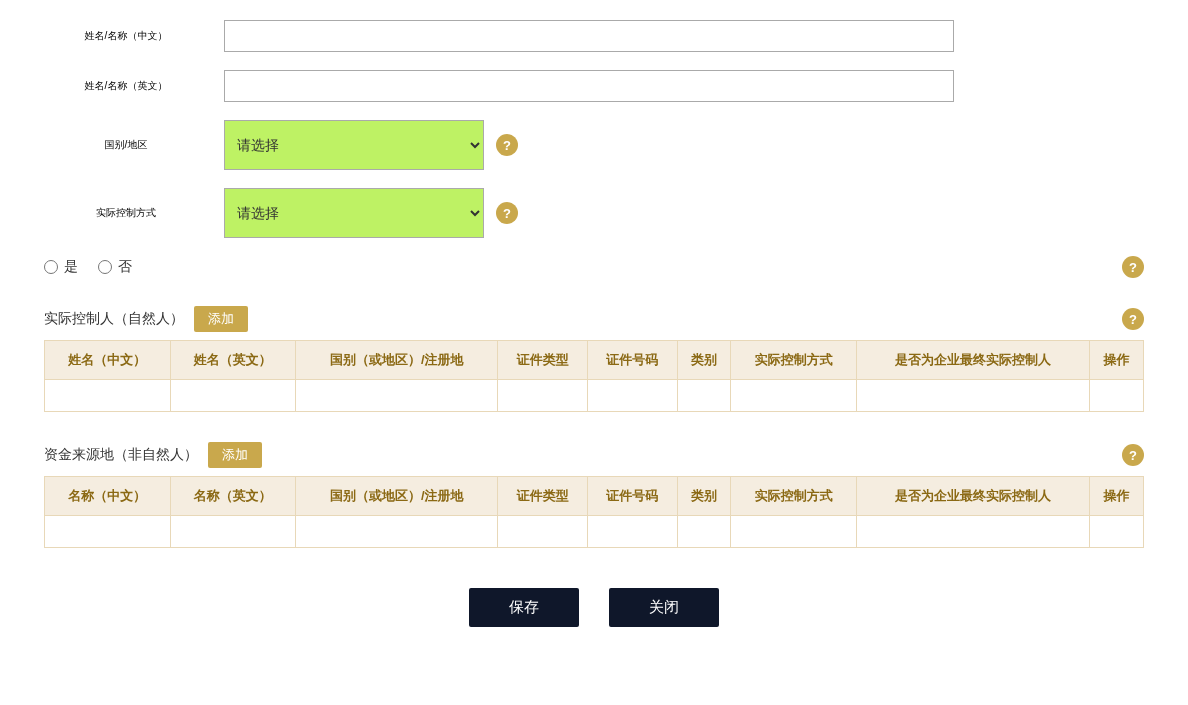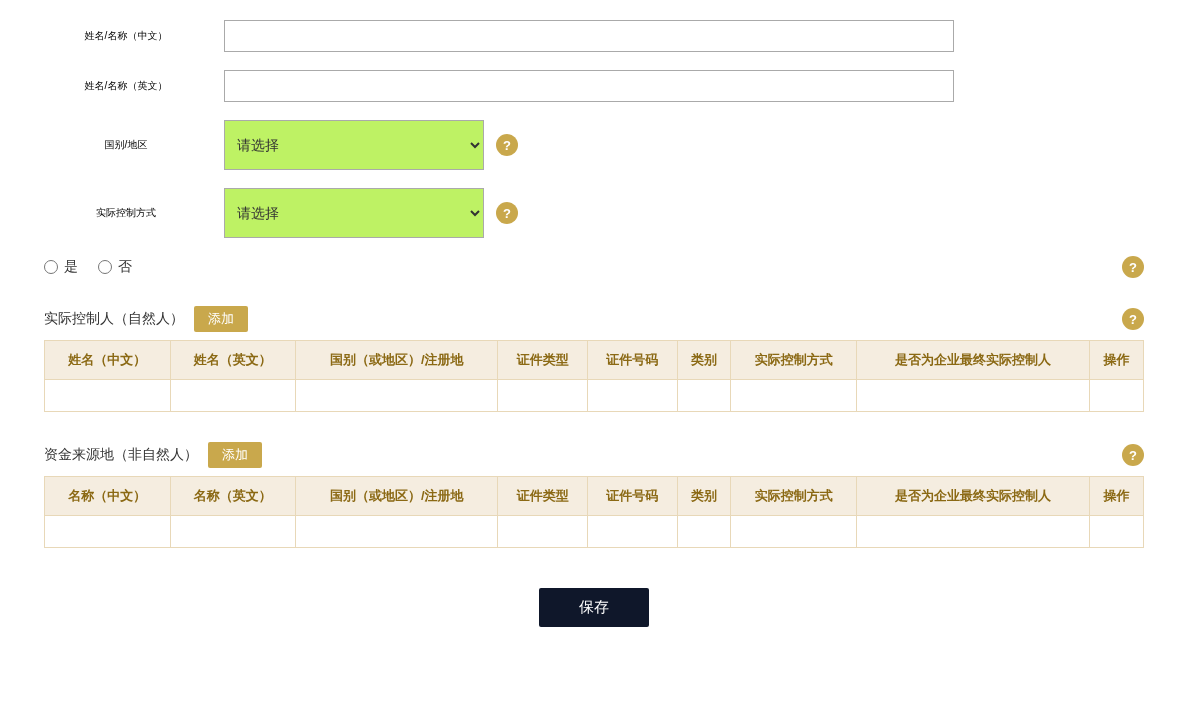--- a/index.html
+++ b/index.html
@@ -297,15 +297,16 @@
           <td>&nbsp;</td>
           <td>&nbsp;</td>
           <td>&nbsp;</td>
         </tr>
       </tbody>
     </table>
   </div>
 
   <div class="footer-buttons">
     <button class="btn-save">保存</button>
+    <button class="btn-close">关闭</button>
   </div>
 
 </div>
 
 </body></html>

